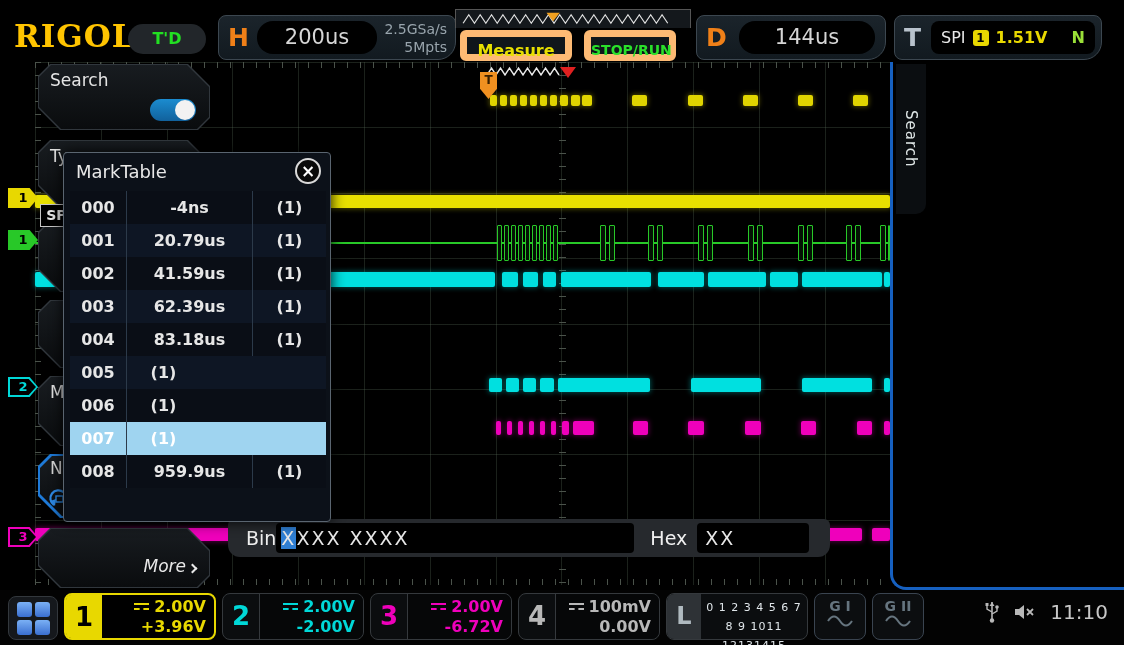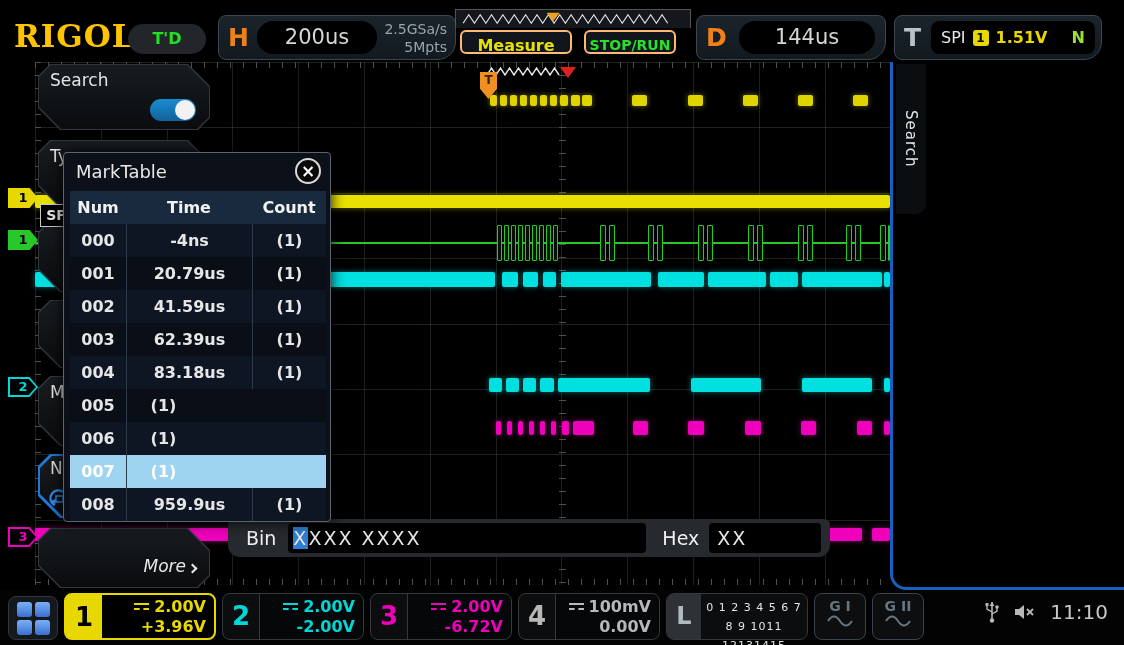--- a/index.html
+++ b/index.html
@@ -15,21 +15,21 @@
   .panelbox{position:absolute;top:15px;height:45px;background:linear-gradient(#1b242b,#121a20);
         border:1px solid #3c4750;border-radius:8px 8px 18px 8px;}
   .hpanel{left:218px;width:238px;}
   .bigletter{position:absolute;left:9px;top:7px;font-size:25px;font-weight:bold;color:#f08018;}
   .tletter{color:#b8c2cc;}
   .valbox{position:absolute;top:5px;height:33px;background:#000;border-radius:16px;
         color:#d6d6d6;font-size:21px;text-align:center;line-height:33px;}
   .hval{left:38px;width:120px;}
   .hrate{position:absolute;right:8px;top:4px;text-align:right;color:#98a4ac;font-size:14px;line-height:18px;}
   .zigtop{position:absolute;left:455px;top:9px;width:236px;height:19px;background:#14181c;border:1px solid #555;border-bottom:none;}
-  .mbtn{position:absolute;top:30px;height:24px;background:#10161b;border:2px solid #fdba74;border-radius:6px;
+  .mbtn{position:absolute;top:30px;height:31px;background:#10161b;border:7px solid #fdba74;border-radius:6px;
         text-align:center;font-weight:bold;}
   .measure{left:460px;width:112px;color:#e8e000;font-size:16px;line-height:27px;}
   .stoprun{left:584px;width:92px;color:#2ae02a;font-size:14px;line-height:27px;}
   .dpanel{left:696px;width:190px;}
   .dval{left:42px;width:136px;}
   .tpanel{left:894px;width:208px;}
   .tinner{position:absolute;left:36px;top:5px;width:164px;height:33px;background:#000;border-radius:8px;
         display:flex;align-items:center;padding:0 10px;gap:7px;}
   .tbus{color:#e8e8e8;font-size:16px;}
   .tsrc{width:16px;height:16px;background:#e8d800;border-radius:3px;color:#000;font-size:12px;font-weight:bold;
@@ -84,21 +84,21 @@
   .mrow:nth-child(odd):not(.mhead){background:#0a0e16;}
   .mrow.sel{background:#9fd4f0 !important;color:#fff;}
   .mc{display:flex;align-items:center;justify-content:center;font-weight:600;}
   .mc1{width:56px;}.mc2{width:126px;}.mc3{width:74px;}
   .mrow:not(.mhead) .mc2,.mrow:not(.mhead) .mc3{border-left:1px solid #2c3a4a;}
 
   
   .binbar{position:absolute;left:228px;top:519px;width:602px;height:38px;background:#26292d;
         border-radius:6px 6px 12px 12px;display:flex;align-items:center;z-index:15;}
   .binlabel{color:#f0f0f0;font-size:19px;margin-left:18px;}
-  .binfield{width:358px;height:30px;background:#000;border-radius:4px;margin-left:12px;
+  .binfield{width:358px;height:30px;background:#000;border-radius:4px;
         color:#e8e8e8;font-size:19px;line-height:30px;padding-left:5px;letter-spacing:2px;}
   .cursor{background:#2f7fd4;}
   .hexlabel{color:#f0f0f0;font-size:19px;margin-left:16px;}
   .hexfield{width:112px;height:30px;background:#000;border-radius:4px;margin-left:10px;
         color:#e8e8e8;font-size:19px;line-height:30px;padding-left:8px;letter-spacing:2px;}
 
   
   .sidebar{position:absolute;left:890px;top:62px;width:234px;height:528px;background:#000;
         border-left:3px solid #1660c0;border-bottom:3px solid #1660c0;border-radius:0 0 0 16px;z-index:30;}
   .stab{position:absolute;left:3px;top:2px;width:30px;height:150px;background:#0b0e11;color:#dfe6e6;
@@ -287,25 +287,20 @@
       <span class="tsrc">1</span>
       <span class="tlevel">1.51V</span>
       <span class="tslope">N</span>
     </span>
   </div>
 
   <div class="mtable">
     <div class="mtitle">MarkTable</div>
     <div class="mclose">×</div>
     <div class="mbody">
-      <div class="mrow mhead">
-        <div class="mc mc1">Num</div>
-        <div class="mc mc2">Time</div>
-        <div class="mc mc3">Count</div>
-      </div>
       <div class="mrow">
           <div class="mc mc1">000</div>
           <div class="mc mc2">-4ns</div>
           <div class="mc mc3">(1)</div>
         </div>
       <div class="mrow">
           <div class="mc mc1">001</div>
           <div class="mc mc2">20.79us</div>
           <div class="mc mc3">(1)</div>
         </div>

